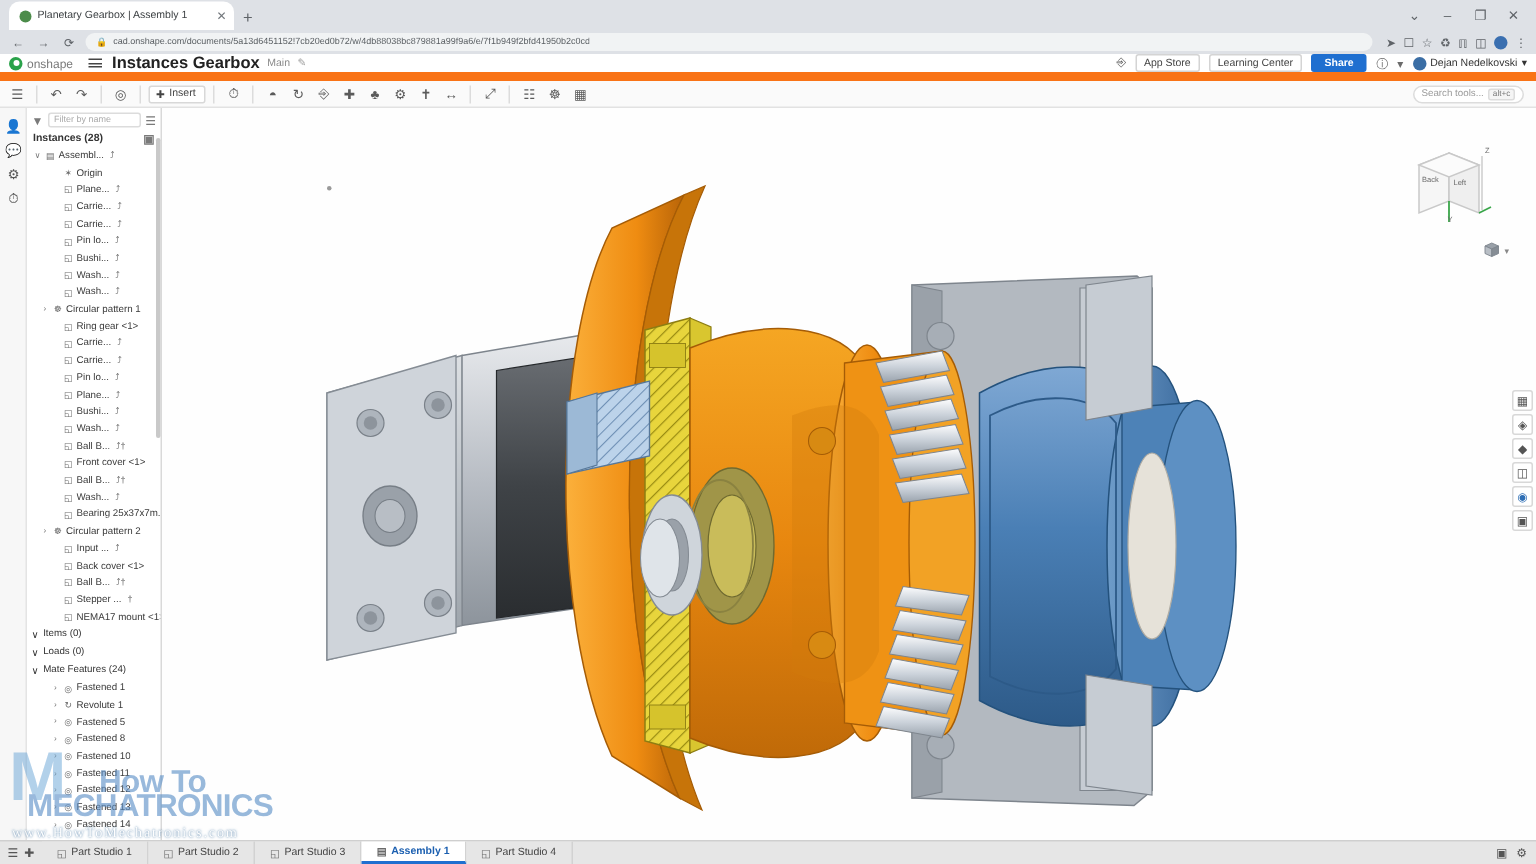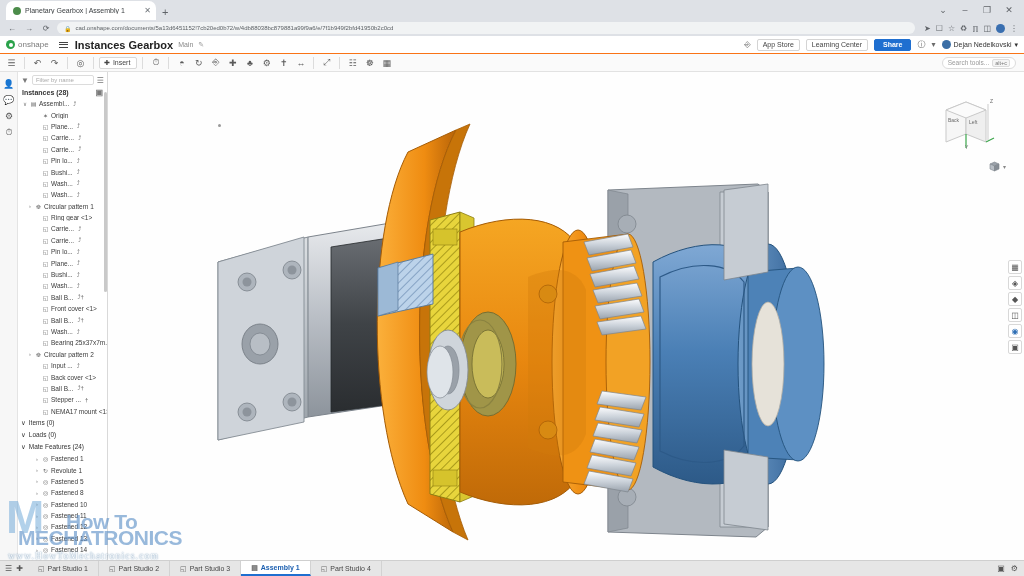--- a/index.html
+++ b/index.html
@@ -34,21 +34,21 @@
     display:flex; align-items:center; gap:4px; padding:0 7px;
     font-size:6px; color:#5a5f63; overflow:hidden; white-space:nowrap;
   }
   .lock-ico { font-size:6px; color:#5f6368; }
   .url-text { overflow:hidden; text-overflow:ellipsis; white-space:nowrap; }
   .ext-icons { display:flex; gap:5px; align-items:center; padding-left:4px; }
   .ext-icons span { font-size:8px; color:#5f6368; }
   .avatar-ext { width:9px; height:9px; border-radius:50%; background:#3a6fb0; display:inline-block; }
 
   
-  .os-header { position:absolute; left:0; top:36px; width:1024px; height:18px; background:#fff; border-bottom:1px solid #f97316; display:flex; align-items:center; padding:0 6px; }
+  .os-header { position:absolute; left:0; top:36px; width:1024px; height:18px; background:#fff; border-bottom:6px solid #f97316; display:flex; align-items:center; padding:0 6px; }
   .os-logo { display:flex; align-items:center; gap:3px; margin-right:10px; }
   .os-logo-mark { width:9px; height:9px; border-radius:50%; background:#2aa24a; display:inline-block; position:relative; }
   .os-logo-mark::after { content:""; position:absolute; left:2.5px; top:2.5px; width:4px; height:4px; border-radius:50%; background:#fff; }
   .os-logo-text { font-size:8px; color:#7a7a7a; }
   .hamburger { display:inline-flex; flex-direction:column; gap:1.5px; margin-right:7px; }
   .hamburger i { display:block; width:9px; height:1px; background:#444; }
   .doc-title { font-size:11px; font-weight:bold; color:#222; }
   .doc-branch { font-size:7px; color:#8a8a8a; margin-left:5px; }
   .pencil-ico { font-size:7px; color:#9a9a9a; margin-left:5px; }
   .header-right { margin-left:auto; display:flex; align-items:center; gap:6px; }

